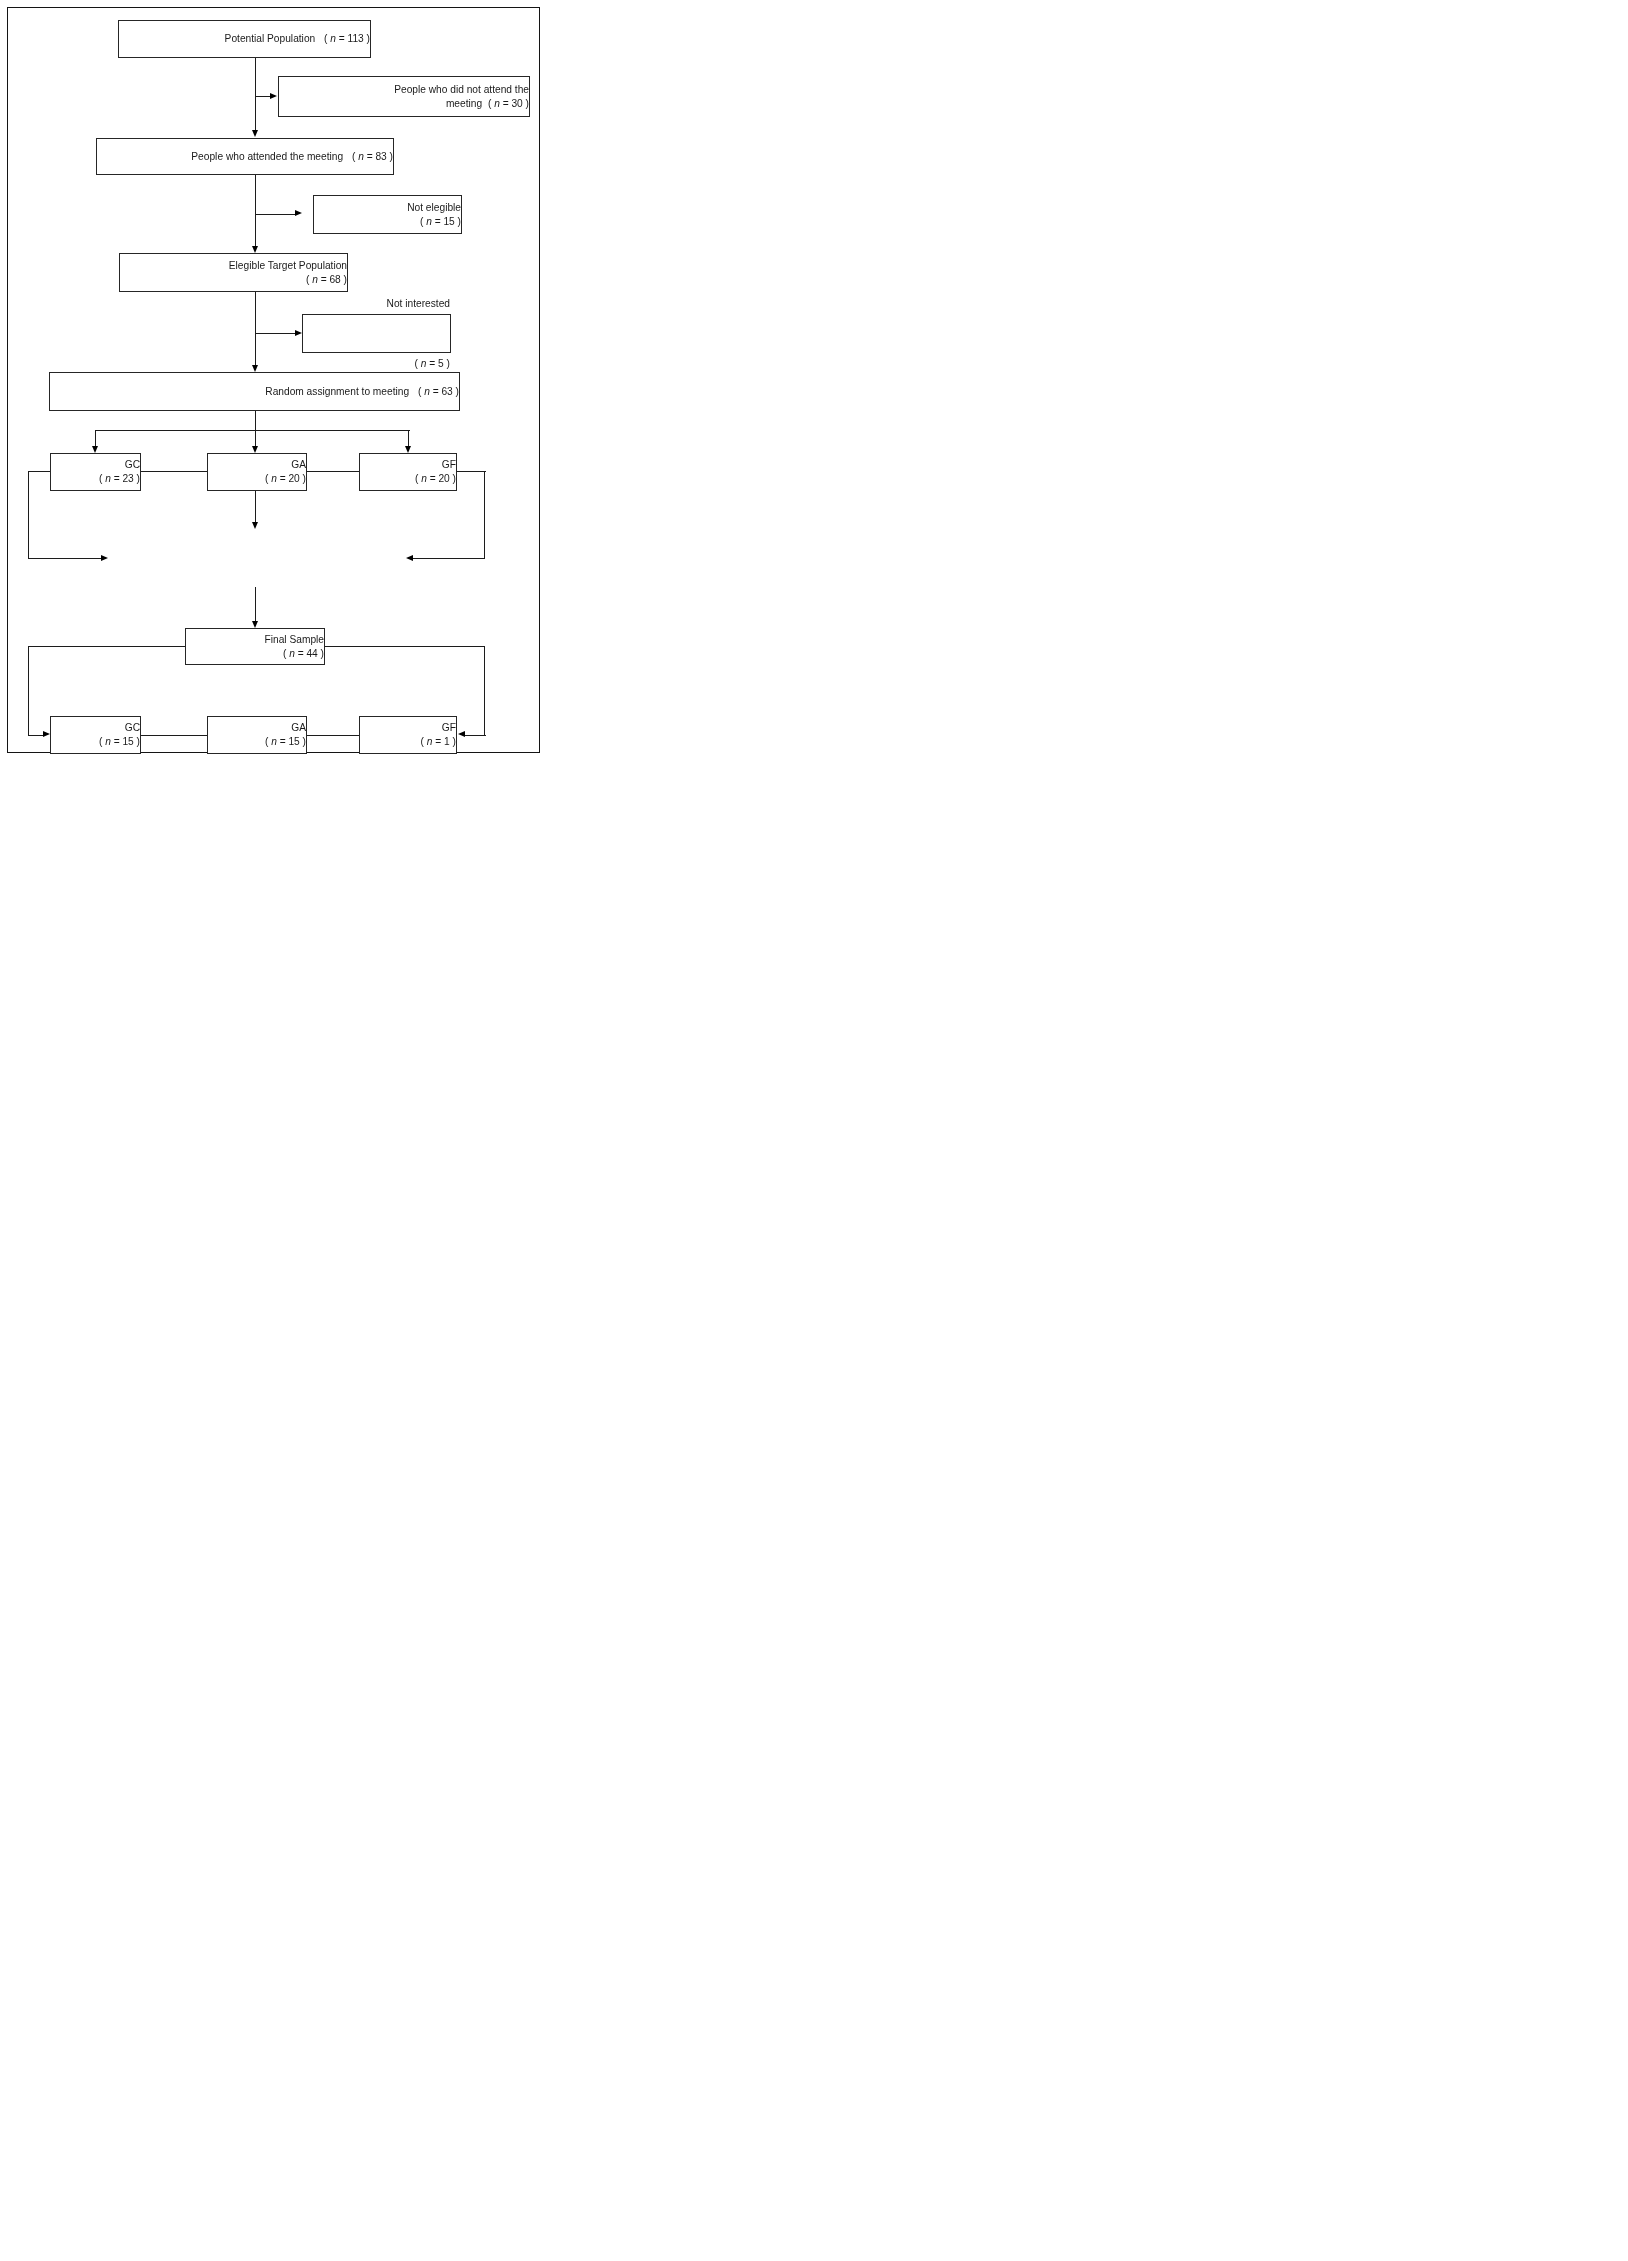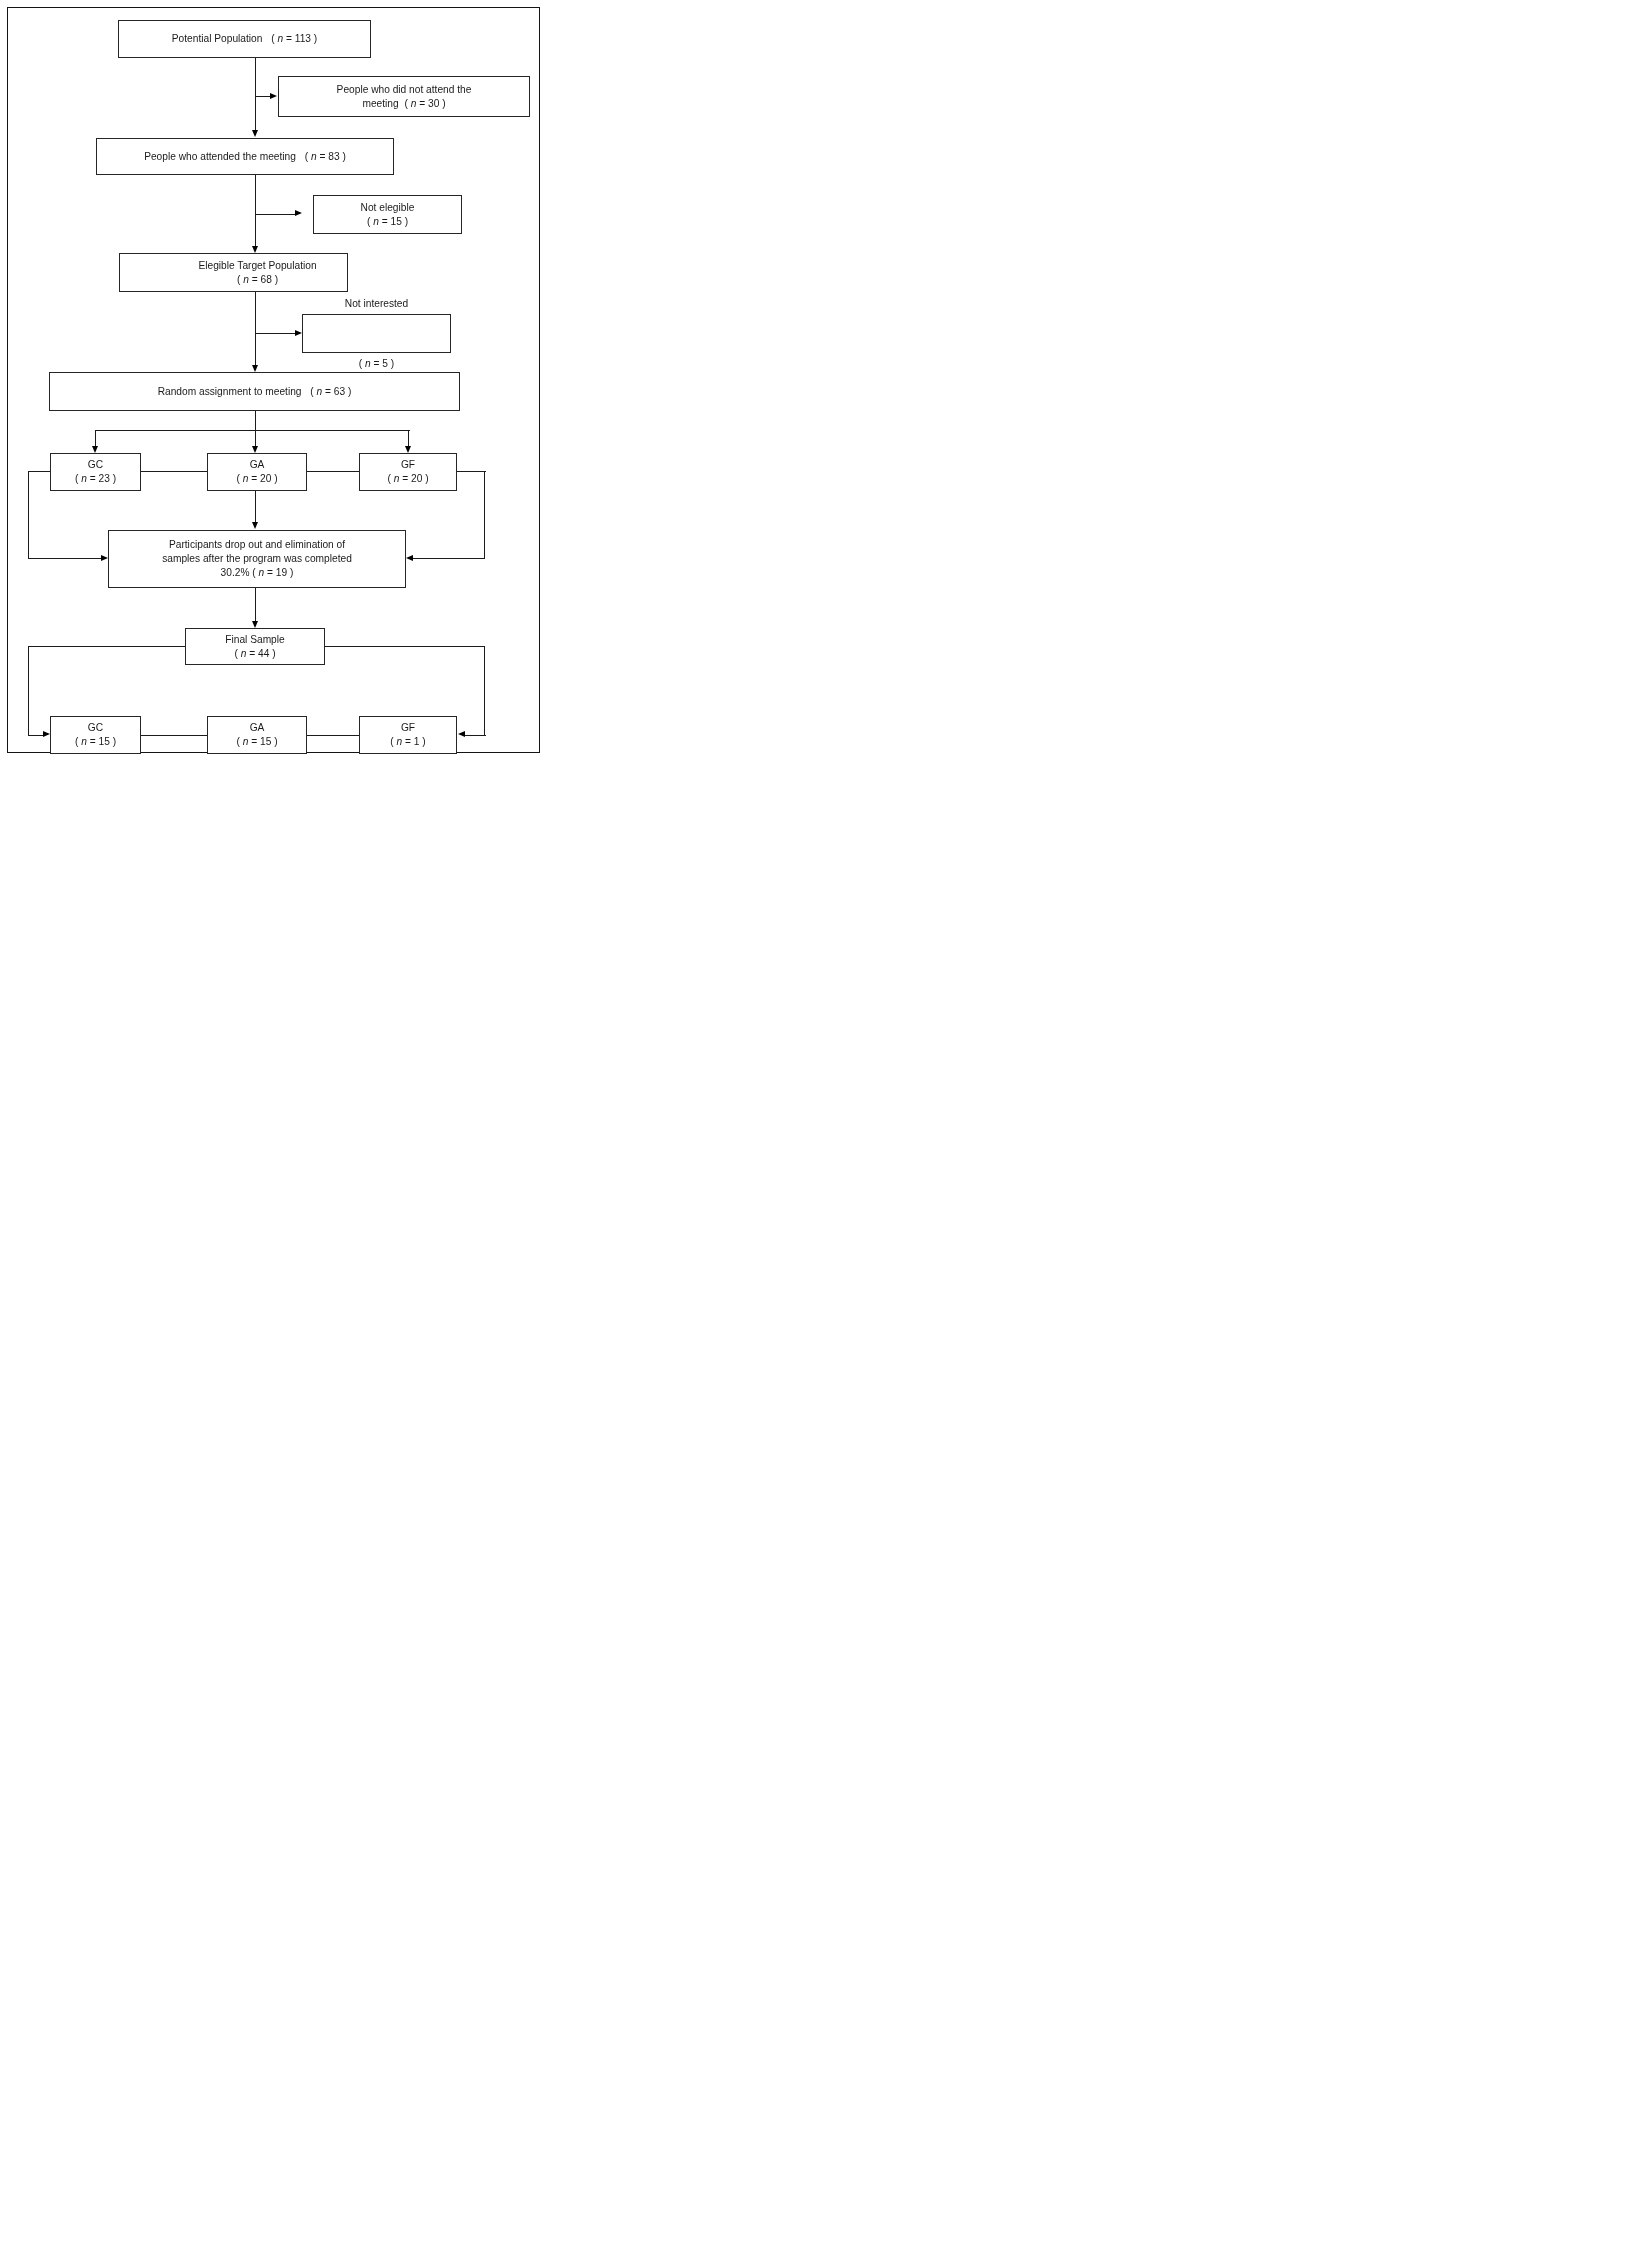--- a/index.html
+++ b/index.html
@@ -19,21 +19,21 @@
     border: 1.5px solid #141414;
     box-sizing: border-box;
   }
   .box {
     position: absolute;
     background: #ffffff;
     border: 1.2px solid #262626;
     box-sizing: border-box;
     display: flex;
     flex-direction: column;
-    align-items: center;
+    align-items: flex-end;
     justify-content: center;
     text-align: center;
     font-size: 10.2px;
     line-height: 1.34;
     z-index: 2;
   }
   .box span { white-space: pre; }
   .iv { font-style: italic; }
   .gap { display: inline-block; width: 8.8px; }
   .gap-sm { display: inline-block; width: 5.8px; }
@@ -91,25 +91,20 @@
   <div class="box" style="left:207px;top:453px;width:100px;height:38px;">
     <div><span>GA</span></div>
     <div><span>( </span><span class="iv">n</span><span> = 20 )</span></div>
   </div>
 
   <div class="box" style="left:359px;top:453px;width:98px;height:38px;">
     <div><span>GF</span></div>
     <div><span>( </span><span class="iv">n</span><span> = 20 )</span></div>
   </div>
 
-  <div class="box" style="left:108px;top:530px;width:298px;height:58px;">
-    <div><span>Participants drop out and elimination of</span></div>
-    <div><span>samples after the program was completed</span></div>
-    <div><span>30.2% </span><span>( </span><span class="iv">n</span><span> = 19 )</span></div>
-  </div>
 
   <div class="box" style="left:185px;top:628px;width:140px;height:37px;">
     <div><span>Final Sample</span></div>
     <div><span>( </span><span class="iv">n</span><span> = 44 )</span></div>
   </div>
 
   <div class="box" style="left:50px;top:716px;width:91px;height:38px;">
     <div><span>GC</span></div>
     <div><span>( </span><span class="iv">n</span><span> = 15 )</span></div>
   </div>

